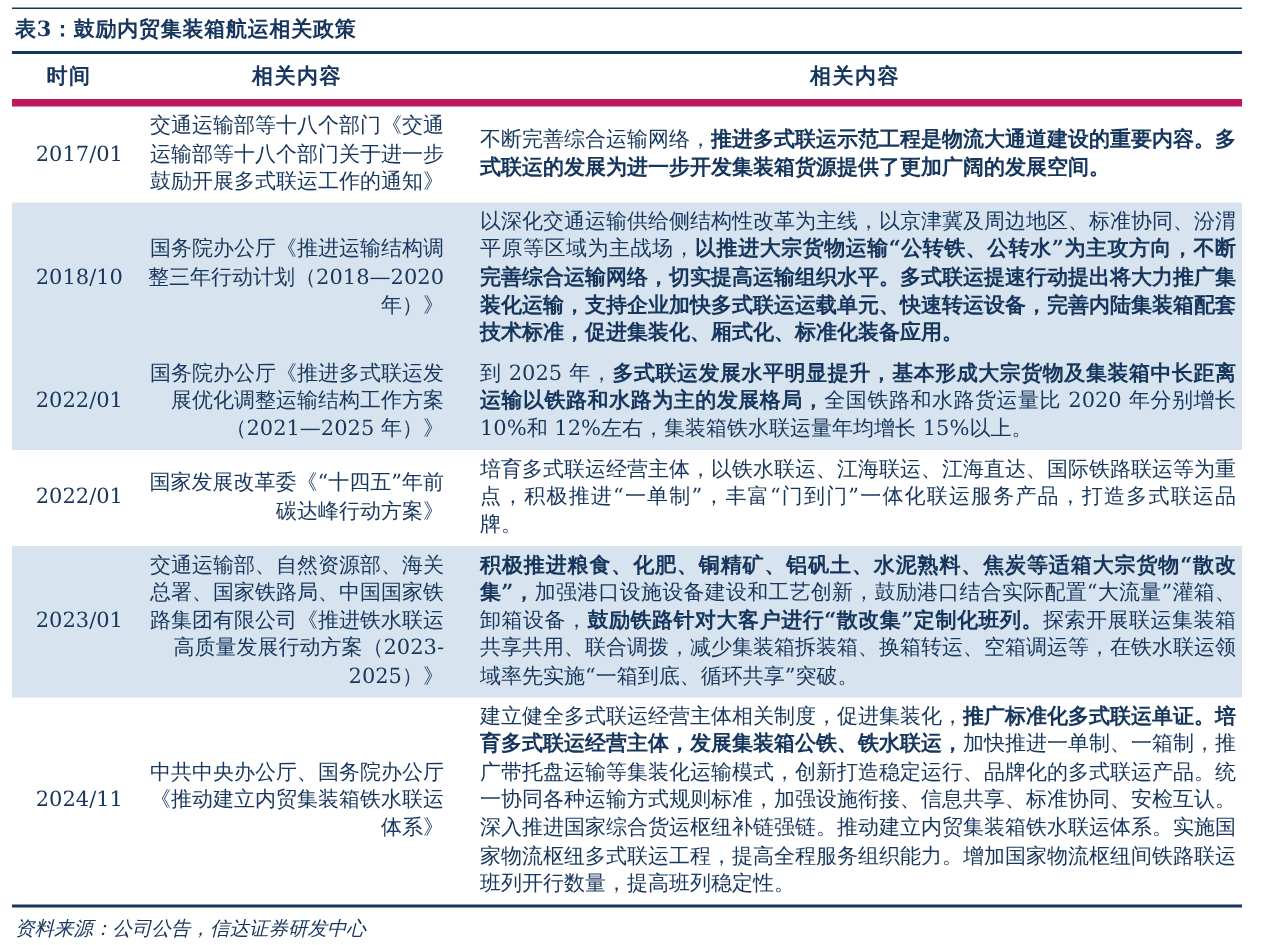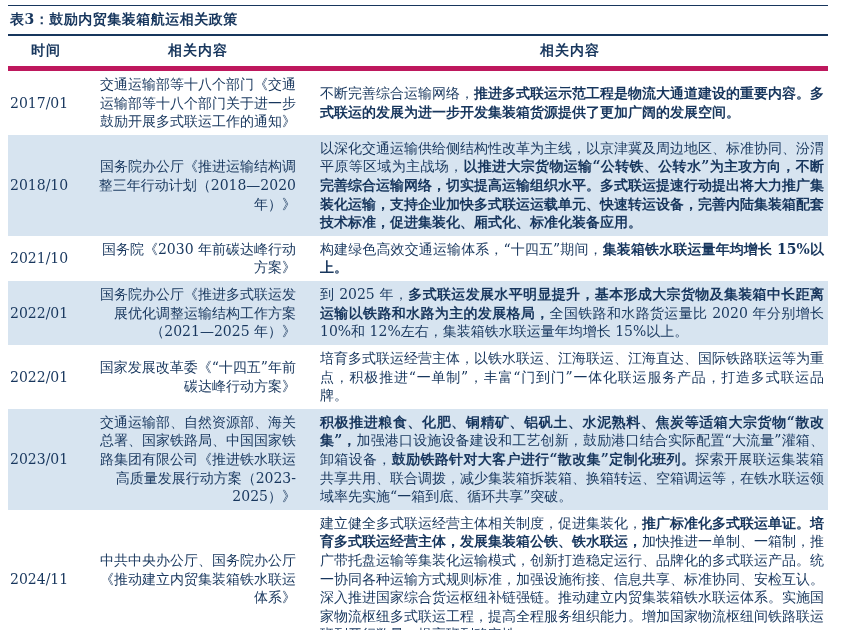--- a/index.html
+++ b/index.html
@@ -43,21 +43,21 @@
   col.col-date   { width: 76px; }
   col.col-policy { width: 228px; }
   tbody td {
     vertical-align: middle;
     font-size: 14px;
     line-height: 1.33;
     padding: 4px 6px;
   }
   tbody tr.shaded { background: #d7e4f0; }
   td.c-date {
-    text-align: left;
+    text-align: right;
     padding-left: 2px;
     padding-right: 2px;
     font-size: 14px;
   }
   td.c-policy {
     padding-left: 14px;
     padding-right: 16px;
     text-align: right;
   }
   td.c-content {
@@ -94,25 +94,20 @@
         <tr>
           <td class="c-date">2017/01</td>
           <td class="c-policy">交通运输部等十八个部门《交通运输部等十八个部门关于进一步鼓励开展多式联运工作的通知》</td>
           <td class="c-content"><span>不断完善综合运输网络，</span><span class="b">推进多式联运示范工程是物流大通道建设的重要内容。多式联运的发展为进一步开发集装箱货源提供了更加广阔的发展空间。</span></td>
         </tr>
         <tr class="shaded">
           <td class="c-date">2018/10</td>
           <td class="c-policy">国务院办公厅《推进运输结构调整三年行动计划（2018—2020 年）》</td>
           <td class="c-content"><span>以深化交通运输供给侧结构性改革为主线，以京津冀及周边地区、标准协同、汾渭平原等区域为主战场，</span><span class="b">以推进大宗货物运输“公转铁、公转水”为主攻方向，不断完善综合运输网络，切实提高运输组织水平。多式联运提速行动提出将大力推广集装化运输，支持企业加快多式联运运载单元、快速转运设备，完善内陆集装箱配套技术标准，促进集装化、厢式化、标准化装备应用。</span></td>
         </tr>
-        <tr>
-          <td class="c-date">2021/10</td>
-          <td class="c-policy">国务院《2030 年前碳达峰行动方案》</td>
-          <td class="c-content"><span>构建绿色高效交通运输体系，“十四五”期间，</span><span class="b">集装箱铁水联运量年均增长 15%以上。</span></td>
-        </tr>
         <tr class="shaded">
           <td class="c-date">2022/01</td>
           <td class="c-policy">国务院办公厅《推进多式联运发展优化调整运输结构工作方案（2021—2025 年）》</td>
           <td class="c-content"><span>到 2025 年，</span><span class="b">多式联运发展水平明显提升，基本形成大宗货物及集装箱中长距离运输以铁路和水路为主的发展格局，</span><span>全国铁路和水路货运量比 2020 年分别增长 10%和 12%左右，集装箱铁水联运量年均增长 15%以上。</span></td>
         </tr>
         <tr>
           <td class="c-date">2022/01</td>
           <td class="c-policy">国家发展改革委《“十四五”年前碳达峰行动方案》</td>
           <td class="c-content"><span>培育多式联运经营主体，以铁水联运、江海联运、江海直达、国际铁路联运等为重点，积极推进“一单制”，丰富“门到门”一体化联运服务产品，打造多式联运品牌。</span></td>
         </tr>

